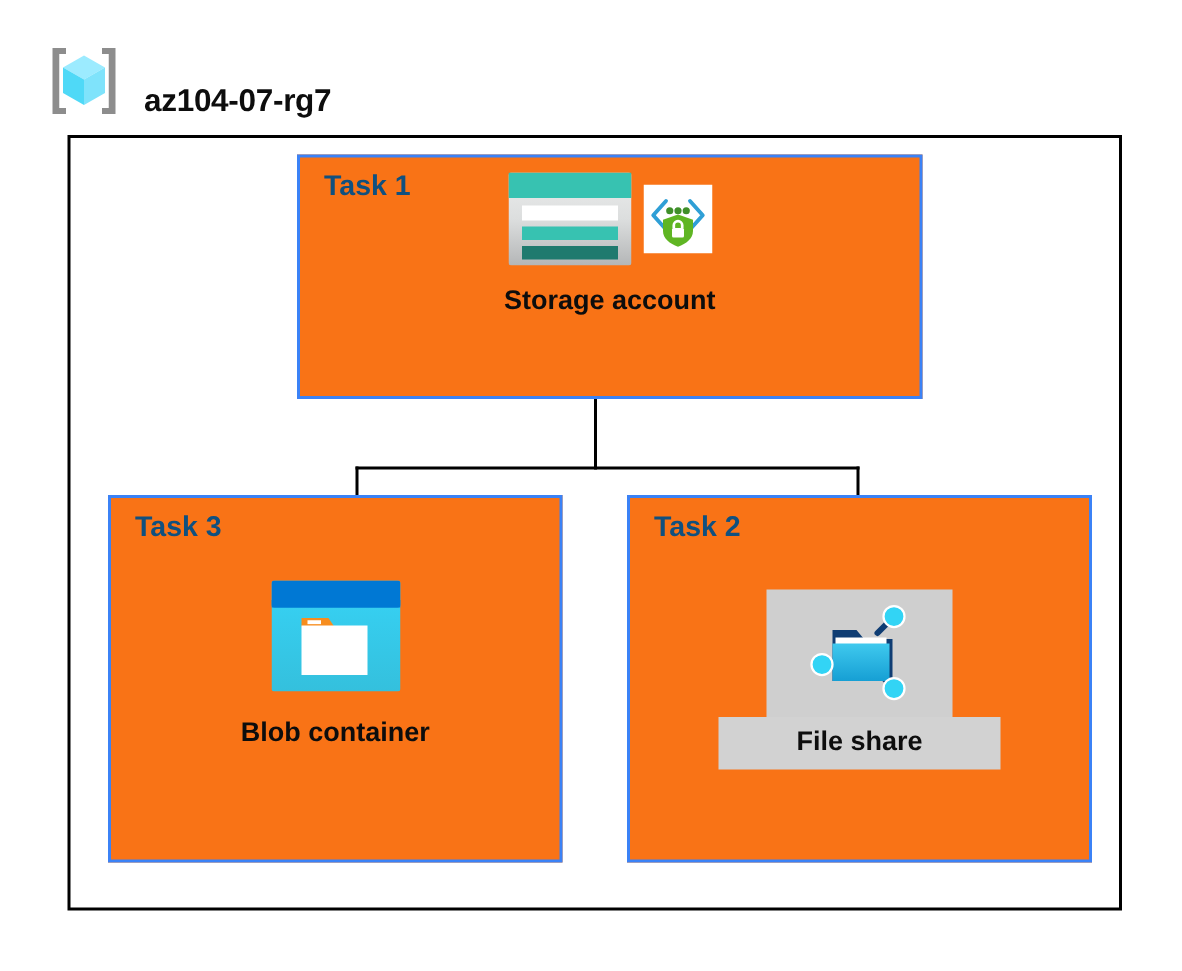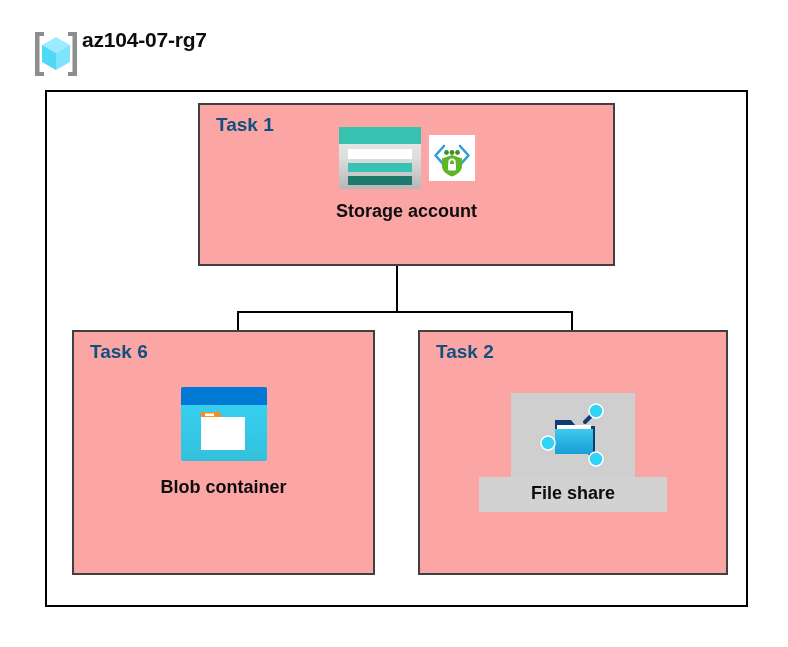--- a/index.html
+++ b/index.html
@@ -20,21 +20,22 @@
     background: #ffffff;
     overflow: hidden;
   }
 
   
   .rg-header {
     position: absolute;
     left: 30px;
     top: 28px;
     display: flex;
-    align-items: flex-start;
+    align-items: flex-end;
+    gap: 14px;
   }
   .rg-icon {
     width: 52px;
     height: 52px;
     display: block;
   }
   .rg-title {
     font-size: 21px;
     font-weight: bold;
     color: #0d0d0d;
@@ -50,22 +51,22 @@
     width: 703px;
     height: 517px;
     border: 2px solid #000000;
     background: #ffffff;
     box-sizing: border-box;
   }
 
   
   .task-box {
     position: absolute;
-    border: 2px solid #404040;
-    background: #fca5a5;
+    border: 2px solid #3b82f6;
+    background: #f97316;
     box-sizing: border-box;
     padding-left: 48px;
   }
   #task1-box { left: 198px; top: 103px; width: 417px; height: 163px; }
   #task2-box { left: 72px;  top: 330px; width: 303px; height: 245px; }
   #task3-box { left: 418px; top: 330px; width: 310px; height: 245px; }
 
   .task-label {
     position: absolute;
     left: 16px;
@@ -76,21 +77,21 @@
     letter-spacing: 0px;
   }
 
   
   .node {
     position: absolute;
     display: flex;
     flex-direction: column;
     align-items: center;
   }
-  #storage-node { left: 0; right: 0; top: 22px; }
+  #storage-node { left: 0; right: 0; top: 10px; }
   #blob-node    { left: 0; right: 0; top: 55px; }
   #fileshare-node { left: 0; right: 0; top: 61px; }
 
   .node-caption {
     font-size: 18px;
     font-weight: bold;
     color: #0d0d0d;
     white-space: nowrap;
   }
   #storage-caption { margin-top: 8px; }
@@ -201,21 +202,21 @@
             <rect x="19" y="29" width="8" height="6.4" rx="1" fill="#ffffff"></rect>
           </svg>
         </span>
       </div>
 
       <div class="node-caption" id="storage-caption">Storage account</div>
     </div>
   </div>
 
   <div class="task-box" id="task2-box">
-    <div class="task-label">Task 6</div>
+    <div class="task-label">Task 3</div>
 
     <div class="node" id="blob-node">
       <span>
         <svg width="86" height="74" viewBox="0 0 86 74" xmlns="http://www.w3.org/2000/svg">
           <defs>
             <linearGradient id="blobBody" x1="0" y1="0" x2="0" y2="1">
               <stop offset="0" stop-color="#37d3f6"></stop>
               <stop offset="1" stop-color="#34c0dd"></stop>
             </linearGradient>
           </defs>

